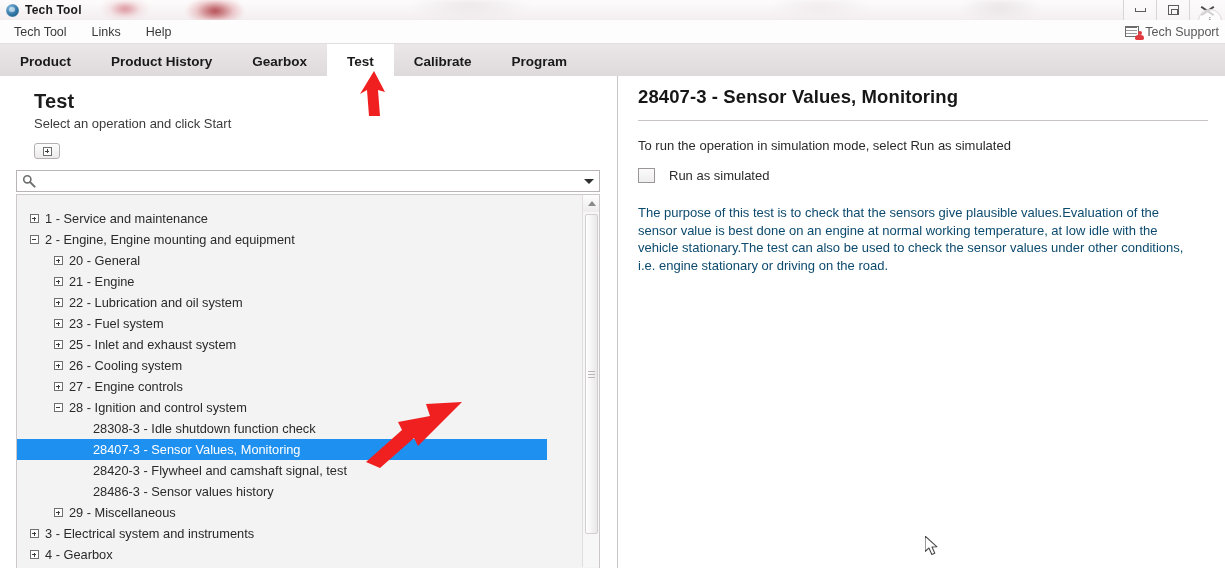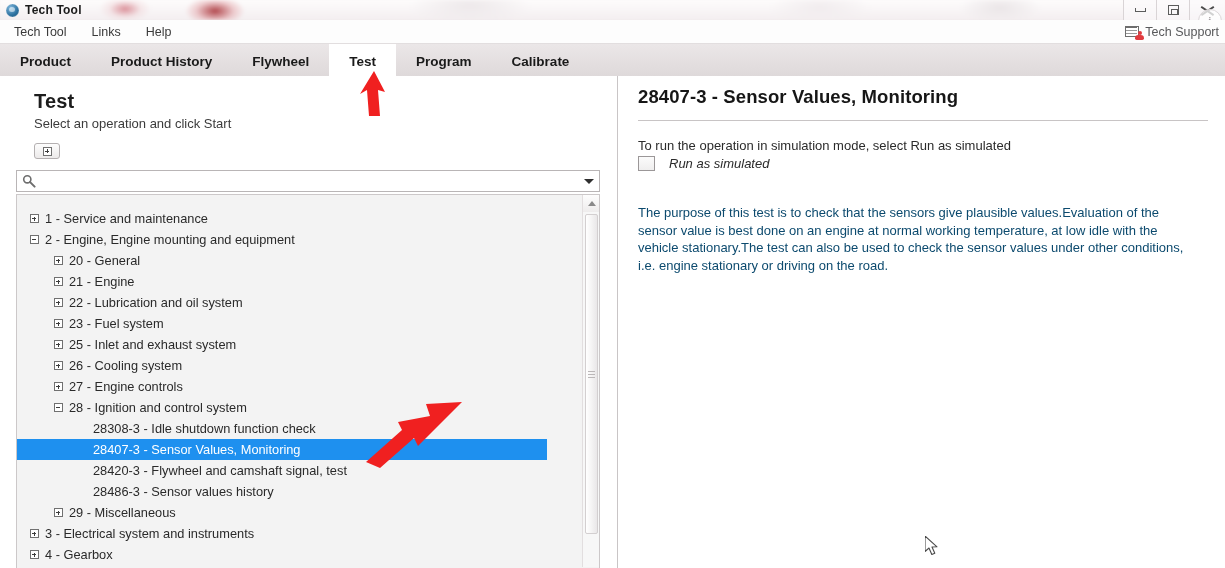--- a/index.html
+++ b/index.html
@@ -315,22 +315,22 @@
   }
   .rp-rule {
     position: absolute; left: 19px; top: 44px;
     width: 570px; height: 1px; background: #c8c4c5;
   }
   .rp-line {
     position: absolute; left: 19px; top: 62px;
     font-size: 13px; color: #2b2b2b; white-space: nowrap;
   }
   .rp-check-row {
-    position: absolute; left: 19px; top: 80px;
-    display: flex; align-items: center; gap: 14px; font-style: italic;
+    position: absolute; left: 19px; top: 92px;
+    display: flex; align-items: center; gap: 14px;
   }
   .rp-checkbox {
     width: 17px; height: 15px;
     border: 1px solid #9b9798;
     background: linear-gradient(to bottom,#fbfbfb,#efeeee);
   }
   .rp-check-label { font-size: 13px; color: #2b2b2b; }
   .rp-para {
     position: absolute; left: 19px; top: 128px;
     width: 562px;
@@ -375,24 +375,24 @@
         <span class="env"></span>
         <span class="person"></span>
       </span>
       <span class="support-text">Tech Support</span>
     </div>
   </div>
 
   <div class="navbar">
     <div class="nav-tab">Product</div>
     <div class="nav-tab">Product History</div>
-    <div class="nav-tab">Flywheel</div>
+    <div class="nav-tab">Gearbox</div>
     <div class="nav-tab active">Test</div>
+    <div class="nav-tab">Calibrate</div>
     <div class="nav-tab">Program</div>
-    <div class="nav-tab">Calibrate</div>
   </div>
 
   <div class="content">
 
     <div class="left-pane">
       <div class="pane-title">Test</div>
       <div class="pane-sub">Select an operation and click Start</div>
 
       <div class="expand-btn">
         <span class="plusbox"></span>

